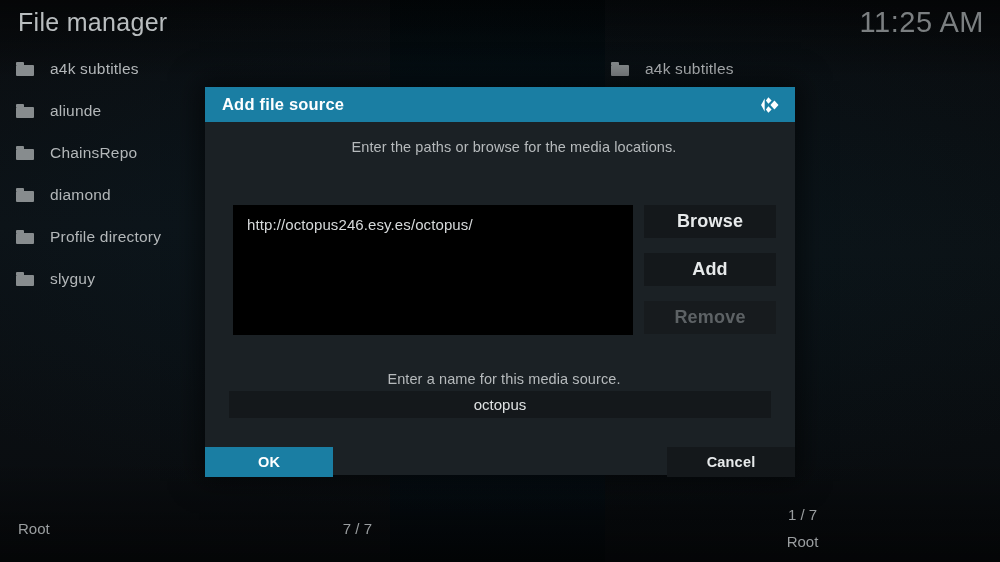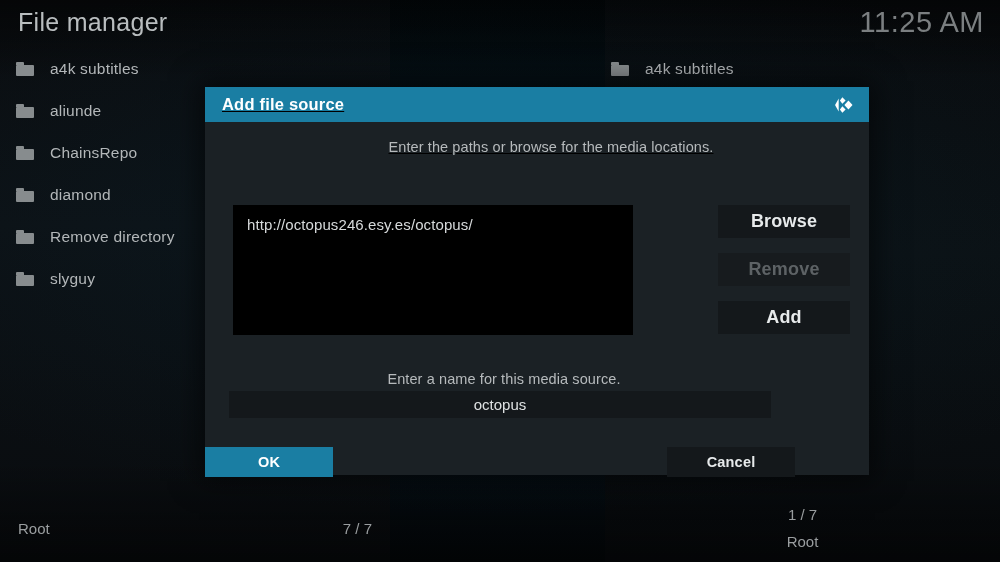--- a/index.html
+++ b/index.html
@@ -117,24 +117,23 @@
     font-weight: 300;
   }
   .status-bar.left  { left: 0;   width: 390px; padding: 0 18px; }
   .status-bar.right { left: 605px; width: 395px; padding: 0 18px; flex-direction: column; }
   .status-bar .sp { flex: 1 1 auto; }
 
   
   .dialog {
     position: absolute;
     left: 205px; top: 87px;
-    width: 664px; height: 388px;
+    width: 590px; height: 388px;
     background: #1b2125;
     box-shadow: 0 0 26px 6px rgba(0,0,0,0.55);
-    text-decoration: underline;
   }
   .dlg-header {
     height: 35px;
     background: #1a7ea3;
     display: flex;
     align-items: center;
     padding: 0 10px 0 17px;
   }
   .dlg-title {
     font-size: 16.5px;
@@ -268,21 +267,21 @@
           <span class="tab"></span>
           <span class="body"></span>
         </span>
         <span class="file-label">diamond</span>
       </div>
       <div class="file-row">
         <span class="folder-icon">
           <span class="tab"></span>
           <span class="body"></span>
         </span>
-        <span class="file-label">Remove directory</span>
+        <span class="file-label">Profile directory</span>
       </div>
       <div class="file-row">
         <span class="folder-icon">
           <span class="tab"></span>
           <span class="body"></span>
         </span>
         <span class="file-label">slyguy</span>
       </div>
     </div>
   <div class="file-list right" id="right-list">
@@ -325,22 +324,22 @@
     <div class="dlg-body">
 
       <div class="hint paths">Enter the paths or browse for the media locations.</div>
 
       <div class="path-area">
         <div class="path-value">http://octopus246.esy.es/octopus/</div>
       </div>
 
       <div class="side-buttons" id="side-buttons">
           <button class="btn">Browse</button>
+          <button class="btn">Add</button>
           <button class="btn disabled">Remove</button>
-          <button class="btn">Add</button>
         </div>
 
       <div class="hint name" style="position:absolute; left:0; top:236px; width:590px;">Enter a name for this media source.</div>
 
       <div class="name-field">
         <span class="name-value">octopus</span>
       </div>
 
       <div class="footer-buttons" id="footer-buttons">
           <button class="btn-wide primary">OK</button>

